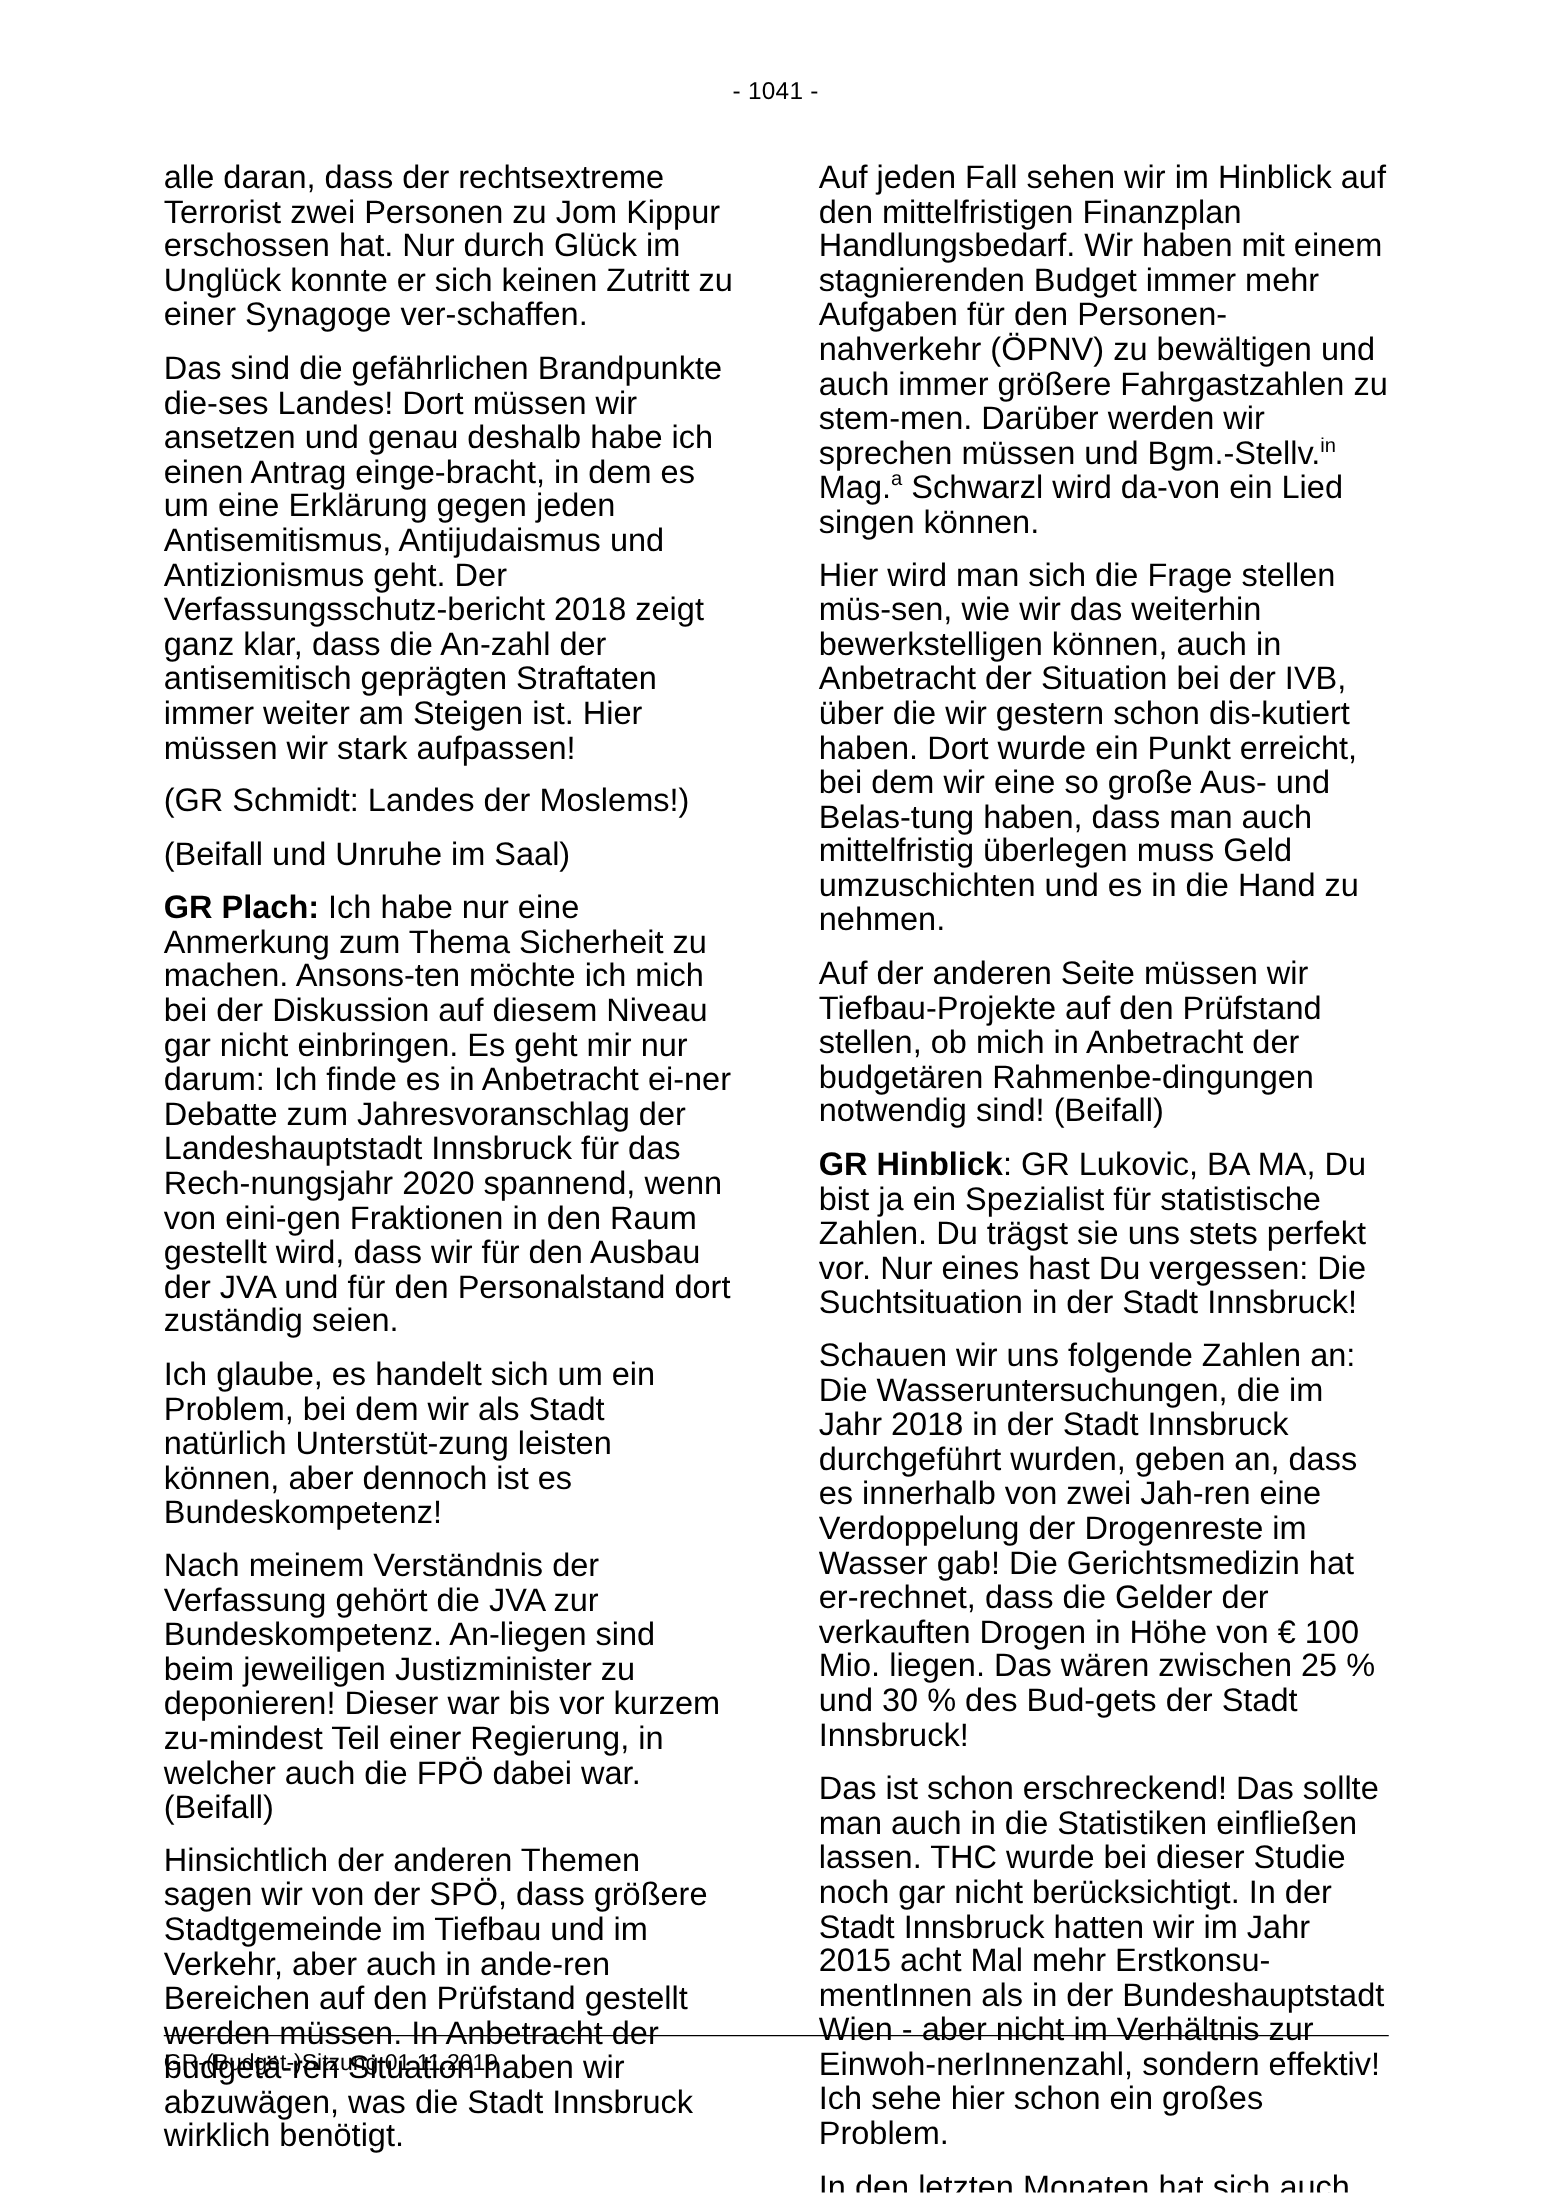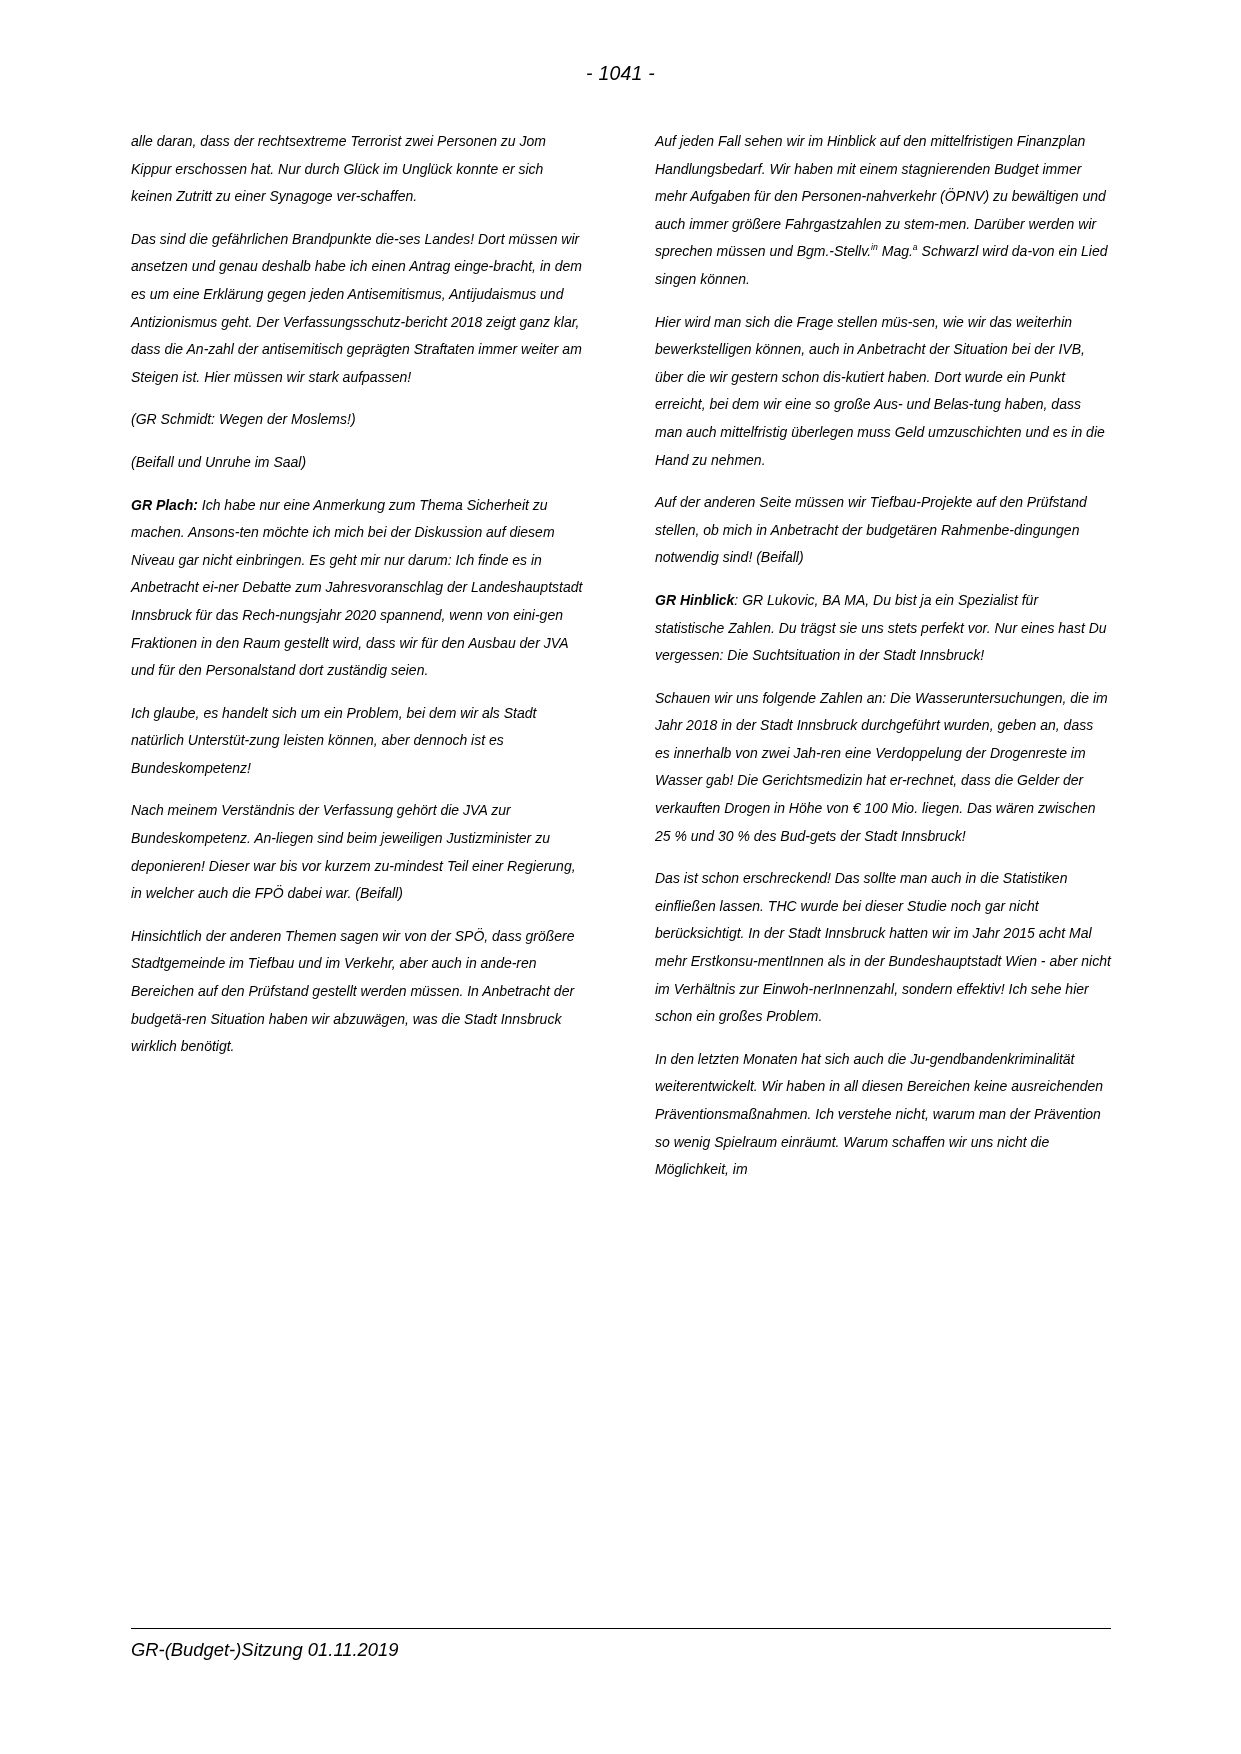--- a/index.html
+++ b/index.html
@@ -13,21 +13,20 @@
     font-family: "Liberation Sans", sans-serif;
     color: #000000;
     position: relative;
   }
   .page {
     position: relative;
     width: 1241px;
     height: 1754px;
     box-sizing: border-box;
     padding: 16px;
-    font-style: italic;
   }
   .page-number {
     position: absolute;
     top: 62px;
     left: 0;
     width: 1241px;
     text-align: center;
     font-size: 19.5px;
     letter-spacing: 0.2px;
   }
@@ -37,21 +36,21 @@
     left: 131px;
     width: 980px;
     display: flex;
     gap: 68px;
   }
   .col {
     width: 456px;
   }
   p {
     margin: 0 0 15px 0;
-    font-size: 14px;
+    font-size: 26px;
     line-height: 27.6px;
     text-align: left;
     hyphens: manual;
   }
   p:last-child {
     margin-bottom: 0;
   }
   .speaker {
     font-weight: bold;
   }
@@ -80,21 +79,21 @@
 
 <div class="page">
 
   <div class="page-number">- 1041 -</div>
 
   <div class="columns">
 
     <div class="col">
       <p>alle daran, dass der rechtsextreme Terrorist zwei Personen zu Jom Kippur erschossen hat. Nur durch Glück im Unglück konnte er sich keinen Zutritt zu einer Synagoge ver-schaffen.</p>
       <p>Das sind die gefährlichen Brandpunkte die-ses Landes! Dort müssen wir ansetzen und genau deshalb habe ich einen Antrag einge-bracht, in dem es um eine Erklärung gegen jeden Antisemitismus, Antijudaismus und Antizionismus geht. Der Verfassungsschutz-bericht 2018 zeigt ganz klar, dass die An-zahl der antisemitisch geprägten Straftaten immer weiter am Steigen ist. Hier müssen wir stark aufpassen!</p>
-      <p>(GR Schmidt: Wegen der Moslems!)</p>
+      <p>(GR Schmidt: Landes der Moslems!)</p>
       <p>(Beifall und Unruhe im Saal)</p>
       <p><span class="speaker">GR Plach:</span><span> Ich habe nur eine Anmerkung zum Thema Sicherheit zu machen. Ansons-ten möchte ich mich bei der Diskussion auf diesem Niveau gar nicht einbringen. Es geht mir nur darum: Ich finde es in Anbetracht ei-ner Debatte zum Jahresvoranschlag der Landeshauptstadt Innsbruck für das Rech-nungsjahr 2020 spannend, wenn von eini-gen Fraktionen in den Raum gestellt wird, dass wir für den Ausbau der JVA und für den Personalstand dort zuständig seien.</span></p>
       <p>Ich glaube, es handelt sich um ein Problem, bei dem wir als Stadt natürlich Unterstüt-zung leisten können, aber dennoch ist es Bundeskompetenz!</p>
       <p>Nach meinem Verständnis der Verfassung gehört die JVA zur Bundeskompetenz. An-liegen sind beim jeweiligen Justizminister zu deponieren! Dieser war bis vor kurzem zu-mindest Teil einer Regierung, in welcher auch die FPÖ dabei war. (Beifall)</p>
       <p>Hinsichtlich der anderen Themen sagen wir von der SPÖ, dass größere Stadtgemeinde im Tiefbau und im Verkehr, aber auch in ande-ren Bereichen auf den Prüfstand gestellt werden müssen. In Anbetracht der budgetä-ren Situation haben wir abzuwägen, was die Stadt Innsbruck wirklich benötigt.</p>
     </div>
 
     <div class="col">
       <p><span>Auf jeden Fall sehen wir im Hinblick auf den mittelfristigen Finanzplan Handlungsbedarf. Wir haben mit einem stagnierenden Budget immer mehr Aufgaben für den Personen-nahverkehr (ÖPNV) zu bewältigen und auch immer größere Fahrgastzahlen zu stem-men. Darüber werden wir sprechen müssen und Bgm.-Stellv.</span><sup>in</sup><span> Mag.</span><sup>a</sup><span> Schwarzl wird da-von ein Lied singen können.</span></p>
       <p>Hier wird man sich die Frage stellen müs-sen, wie wir das weiterhin bewerkstelligen können, auch in Anbetracht der Situation bei der IVB, über die wir gestern schon dis-kutiert haben. Dort wurde ein Punkt erreicht, bei dem wir eine so große Aus- und Belas-tung haben, dass man auch mittelfristig überlegen muss Geld umzuschichten und es in die Hand zu nehmen.</p>

